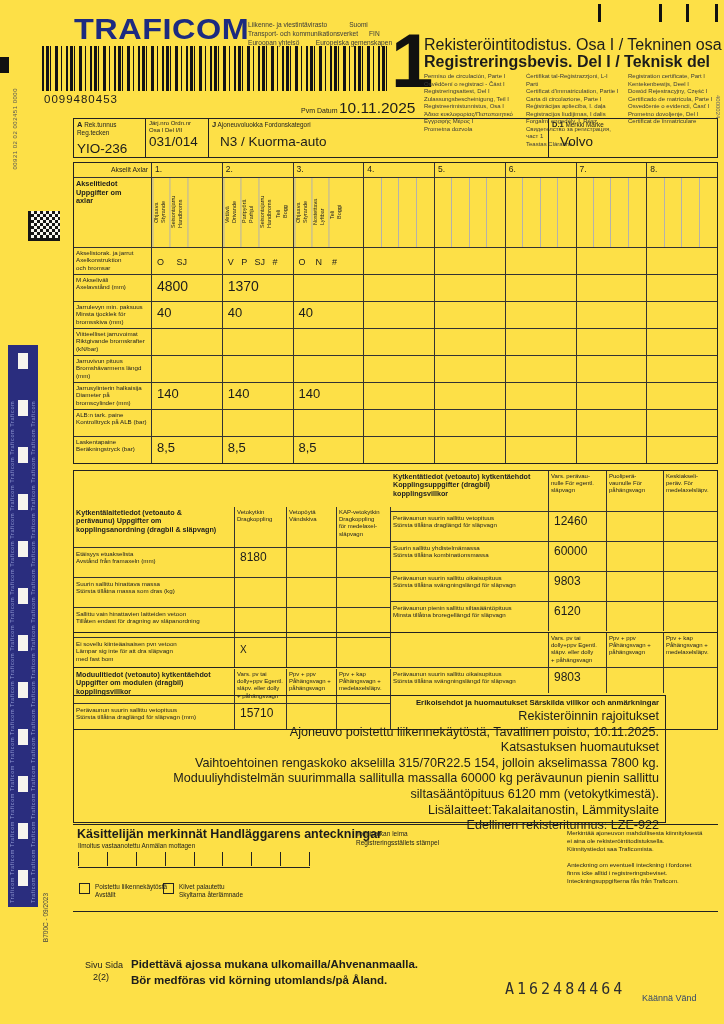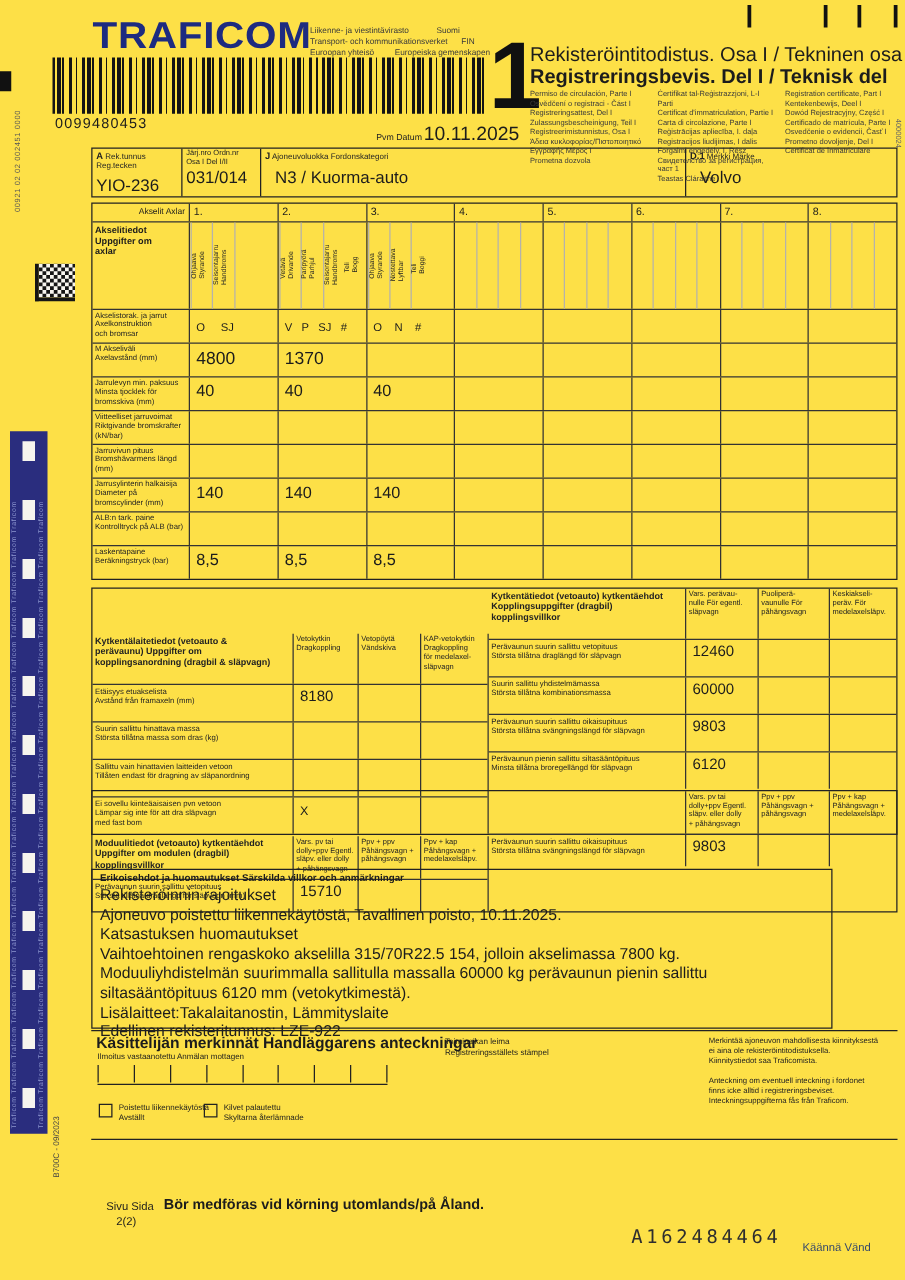--- a/index.html
+++ b/index.html
@@ -86,21 +86,21 @@
   .chead > div, .mhead > div { border-left:1px solid #333; font-size:6px; line-height:7.2px; padding:2px; color:#222; }
   .chead > div:first-child, .mhead > div:first-child { border-left:none; }
   .sec .title { font-size:7.2px; line-height:8.4px; font-weight:bold; }
   .crow { height:30px; border-top:1px solid #333; }
   .mrow { height:26px; border-top:1px solid #333; }
   .crow > div, .mrow > div { border-left:1px solid #333; font-size:12px; padding:2px 0 0 5px; }
   .crow > .lbl, .mrow > .lbl { border-left:none; font-size:6.2px; line-height:7.4px; padding:2px; color:#222; }
   .xval { font-size:10px !important; padding-top:6px !important; }
 
   
-  .special { left:73px; top:695px; width:593px; height:128px; border:1.5px solid #222; padding:2px 6px; }
+  .special { left:73px; top:695px; width:593px; height:128px; border:1.5px solid #222; padding:2px 6px;text-align:right; }
   .sp-title { font-size:7.8px; font-weight:bold; }
   .sp-body { font-size:12.6px; line-height:15.6px; margin-top:2px; }
 
   
   .handler { left:73px; top:824px; width:645px; height:88px;
     border-top:1.5px solid #222; border-bottom:1.5px solid #222; }
   .h-title { left:4px; top:2px; font-size:12.5px; font-weight:bold; }
   .h-received { left:5px; top:17px; font-size:6.4px; }
   .ruler { left:5px; top:27px; width:232px; height:16px; border-bottom:1.2px solid #222;
     display:flex; justify-content:space-between; }
@@ -545,18 +545,19 @@
     <div class="abs cbl cbl1 pre">Poistettu liikennekäytöstä
 Avställt</div>
     <div class="abs cb cb2"></div>
     <div class="abs cbl cbl2 pre">Kilvet palautettu
 Skyltarna återlämnade</div>
   </div>
 
   <div class="abs f-page-label">Sivu Sida</div>
   <div class="abs f-page-val">2(2)</div>
   <div class="abs f-keep">
+    <div>Pidettävä ajossa mukana ulkomailla/Ahvenanmaalla.</div>
     <div>Bör medföras vid körning utomlands/på Åland.</div>
   </div>
   <div class="abs f-doc">A162484464</div>
   <div class="abs f-turn">Käännä Vänd</div>
 
 </div>
 
 </body></html>

